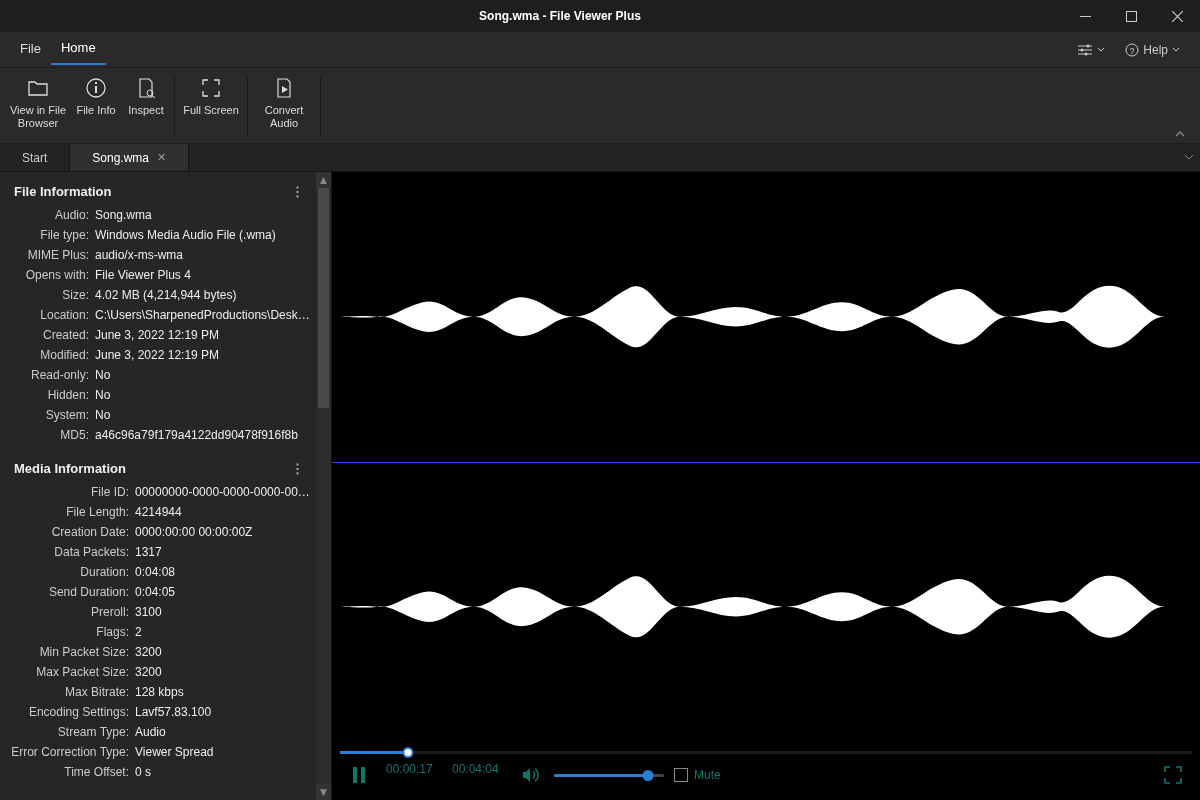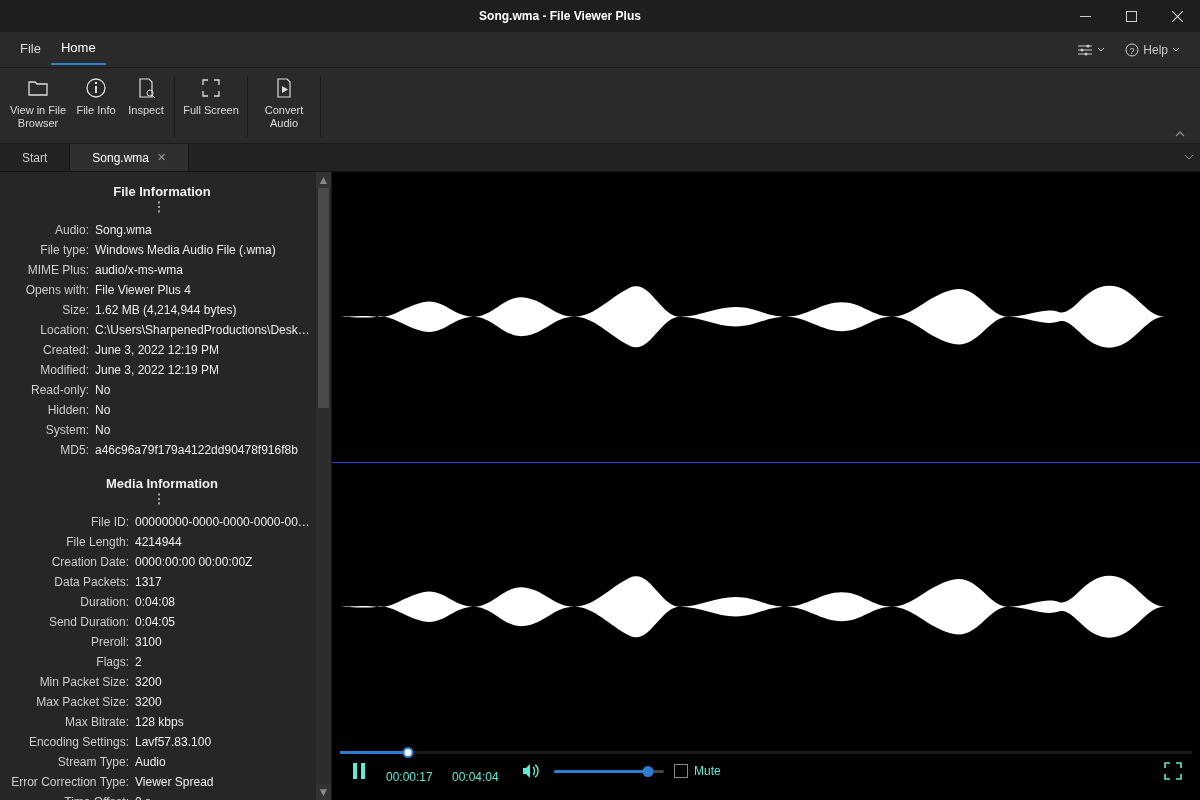--- a/index.html
+++ b/index.html
@@ -35,42 +35,42 @@
 
 .main { flex:1; display:flex; overflow:hidden; background:#2a2a2a; }
 
 
 .infowrap { width: 332px; display:flex; background:#262626; border-right:1px solid #151515; }
 .infoscroll { flex:1; overflow-y:auto; padding:8px 4px 8px 10px; }
 .scrollbar { width:15px; background:#2c2c2c; position:relative; }
 .sbtn { height:16px; display:flex; align-items:center; justify-content:center; color:#888; background:#333;}
 .sbthumb { position:absolute; top:16px; left:2px; right:2px; height:220px; background:#4a4a4a; border-radius:1px; }
 
-.sect-head { display:flex; align-items:center; justify-content:space-between; padding:4px 2px 6px 4px; font-weight:600; color:#eee; font-size:13px;flex-direction:column; }
+.sect-head { display:flex; align-items:center; justify-content:space-between; padding:4px 2px 6px 4px; font-weight:600; color:#eee; font-size:13px; }
 .dots { letter-spacing:2px; color:#aaa; padding-right:4px;}
 .kv { display:flex; padding:1px 0; font-size:12px; line-height:1.5; }
 .kv .k { width:85px; text-align:right; color:#ccc; padding-right:6px; white-space:nowrap;}
 .kv .v { flex:1; color:#eee; white-space:nowrap; overflow:hidden; text-overflow:ellipsis; }
 .group { margin-bottom:12px;}
 .group.media .kv .k { width:125px;}
 
 
 .viewer { flex:1; background:#000; position:relative; display:flex; flex-direction:column; }
 .waves { flex:1; position:relative; }
 .wave { position:absolute; left:0; right:0; }
 .wave.top { top:0; height:50%; }
 .wave.bot { top:50%; height:50%; }
 .midline { position:absolute; top:50%; left:0; right:0; height:1px; background:#2344db; }
 .wave svg { width:100%; height:100%; display:block; }
 
 .progress { height:3px; background:#1a1a1a; position:relative; margin:0 8px;}
 .progress .fill { position:absolute; left:0; top:0; bottom:0; width:8%; background:#2d7dd2; }
 .progress .knob { position:absolute; left:8%; top:-4px; width:11px; height:11px; border-radius:50%; background:#fff; border:2px solid #2d7dd2; transform:translateX(-50%);}
 
-.controls { height:46px; display:flex; align-items:flex-end; gap:14px; padding:16px 14px; color:#5eead4; font-size:12px;}
+.controls { height:46px; display:flex; align-items:flex-start; gap:14px; padding:8px 14px; color:#0f766e; font-size:12px;}
 .cbtn { width:26px; height:26px; display:flex; align-items:center; justify-content:center; cursor:pointer; }
 .time { min-width:52px; }
 .volwrap { display:flex; align-items:center; gap:10px; }
 .volslider { width:110px; height:3px; background:#444; position:relative; border-radius:2px;}
 .volslider .vfill { position:absolute; left:0; top:0; bottom:0; width:85%; background:#2d7dd2; border-radius:2px;}
 .volslider .vknob { position:absolute; left:85%; top:-4px; width:11px; height:11px; border-radius:50%; background:#2d7dd2; transform:translateX(-50%);}
 .chk { width:14px; height:14px; border:1px solid #888; display:inline-block; vertical-align:middle; margin-right:6px;}
 .controls .grow { flex:1; }
 
 svg { fill: currentColor; }
@@ -217,21 +217,21 @@
             <div class="kv">
               <div class="k">MIME Plus:</div>
               <div class="v">audio/x-ms-wma</div>
             </div>
             <div class="kv">
               <div class="k">Opens with:</div>
               <div class="v">File Viewer Plus 4</div>
             </div>
             <div class="kv">
               <div class="k">Size:</div>
-              <div class="v">1.62 MB (4,214,944 bytes)</div>
+              <div class="v">4.02 MB (4,214,944 bytes)</div>
             </div>
             <div class="kv">
               <div class="k">Location:</div>
               <div class="v">C:\Users\SharpenedProductions\Desktop\</div>
             </div>
             <div class="kv">
               <div class="k">Created:</div>
               <div class="v">June 3, 2022 12:19 PM</div>
             </div>
             <div class="kv">

